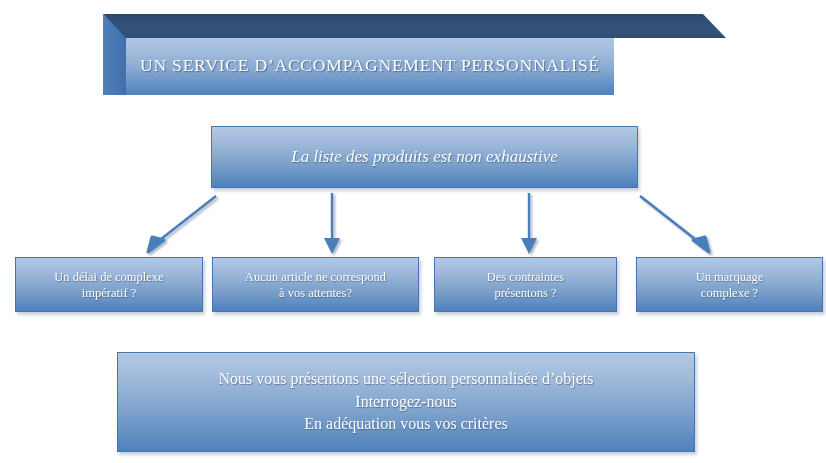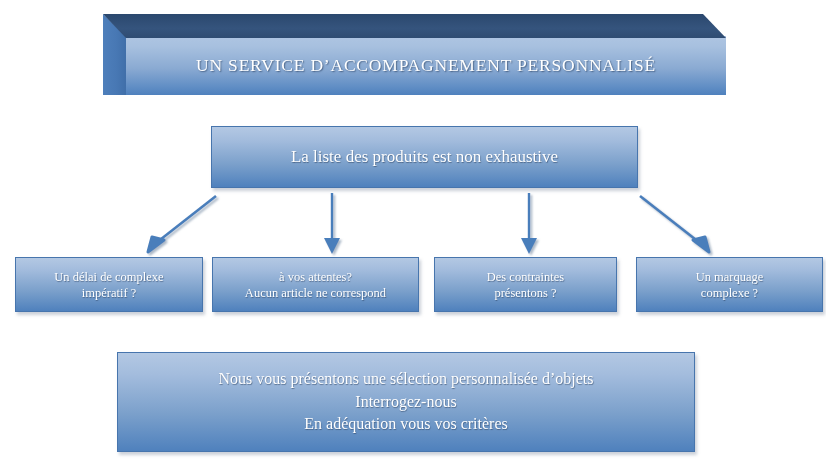--- a/index.html
+++ b/index.html
@@ -47,21 +47,21 @@
     left: 103px;
     top: 14px;
     width: 623px;
     height: 82px;
   }
   
   #title-front {
     position: absolute;
     left: 23px;
     top: 22px;
-    width: 600px;
+    width: 488px;
     height: 59px;
     background: linear-gradient(to bottom,
        #aec5e2 0%, #a7c0df 18%, #8aaad2 55%, #5e8cc4 88%, #4f81bd 100%);
     display: flex;
     align-items: center;
     justify-content: center;
   }
   
   #title-top {
     position: absolute;
@@ -92,20 +92,21 @@
     text-shadow: 1px 1px 1.4px rgba(30, 50, 80, 0.6);
   }
 
   
   #box-liste {
     left: 211px;
     top: 126px;
     width: 427px;
     height: 62px;
     font-size: 17px;
+    font-style: italic;
   }
 
   
   .question-box { font-size: 12.5px; }
   #box-q0 { left: 15px;  top: 257px; width: 188px; height: 55px; }
   #box-q1 { left: 212px; top: 257px; width: 207px; height: 55px; }
   #box-q2 { left: 434px; top: 257px; width: 183px; height: 55px; }
   #box-q3 { left: 636px; top: 257px; width: 187px; height: 55px; }
 
   
@@ -179,22 +180,22 @@
 
   <div class="box question-box" id="box-q0">
     <div class="lines">
       <div>Un délai de complexe</div>
       <div>impératif ?</div>
     </div>
   </div>
 
   <div class="box question-box" id="box-q1">
     <div class="lines">
+      <div>Aucun article ne correspond</div>
       <div>à vos attentes?</div>
-      <div>Aucun article ne correspond</div>
     </div>
   </div>
 
   <div class="box question-box" id="box-q2">
     <div class="lines">
       <div>Des contraintes</div>
       <div>présentons ?</div>
     </div>
   </div>
 

